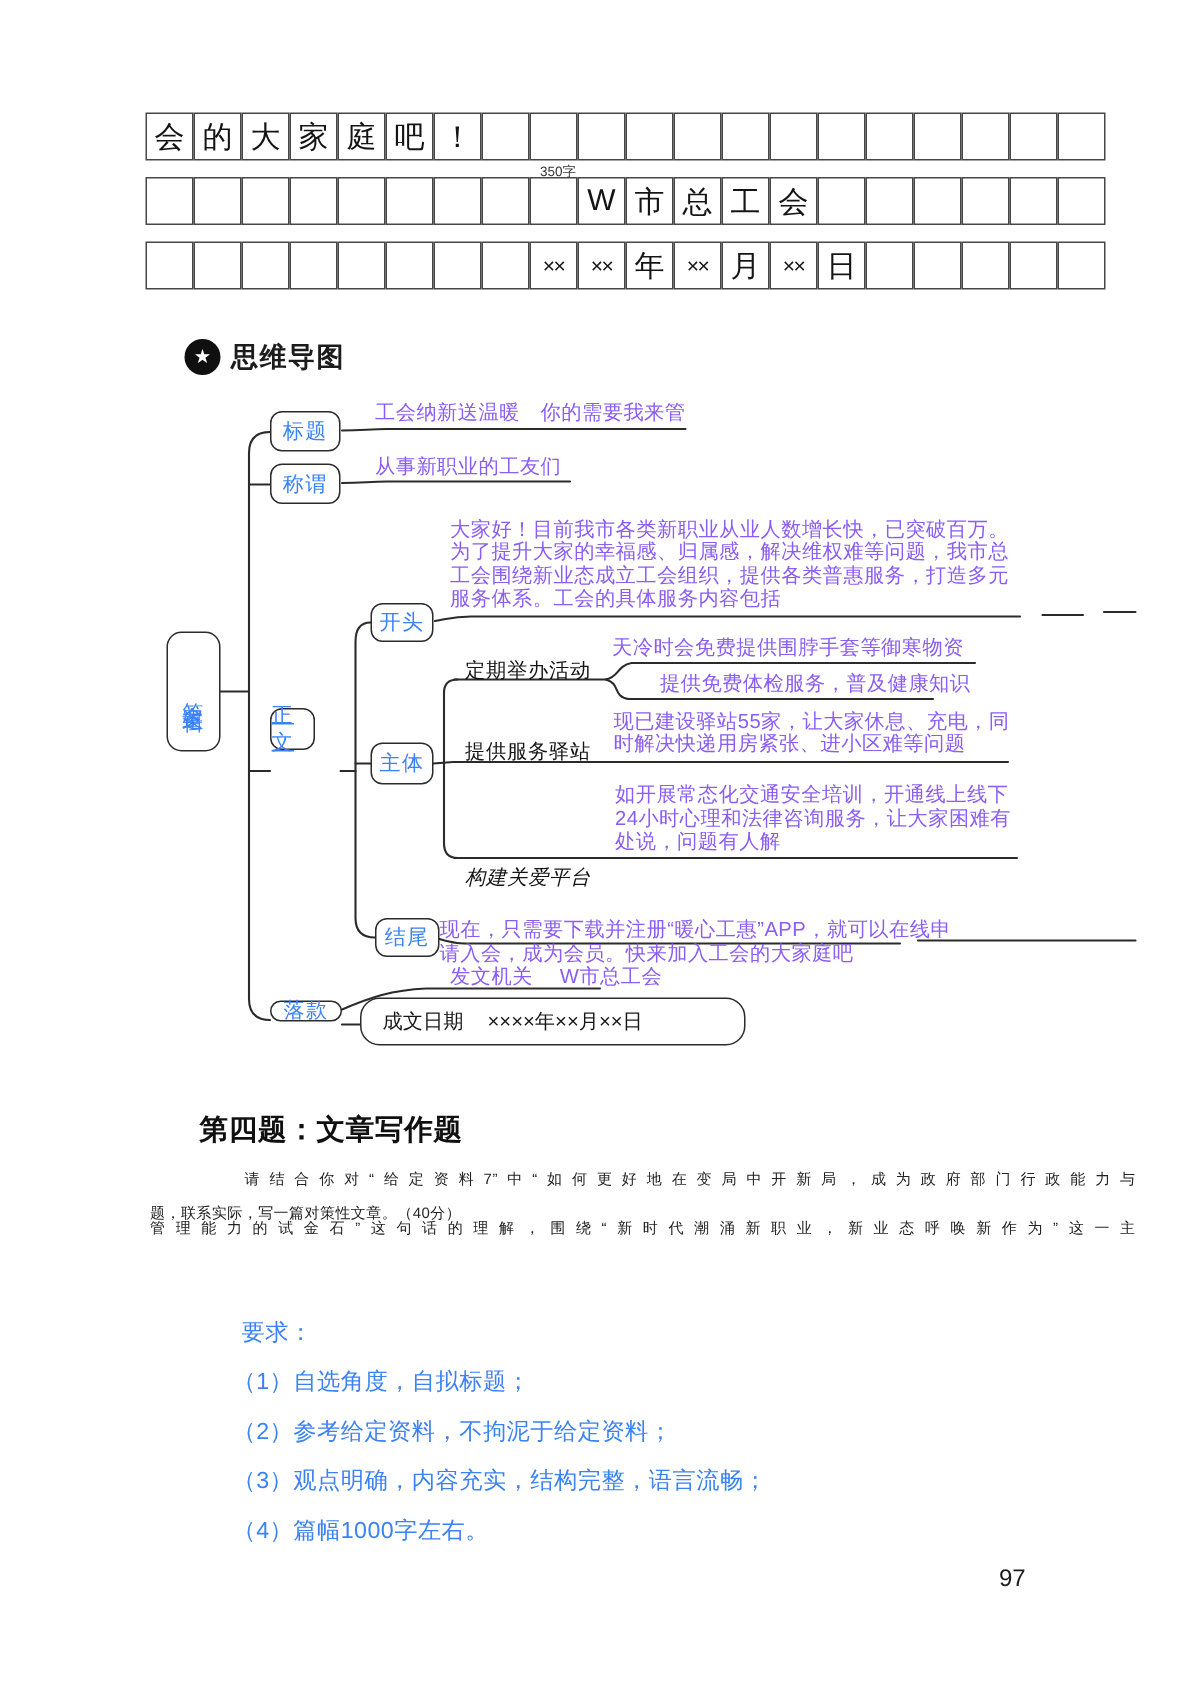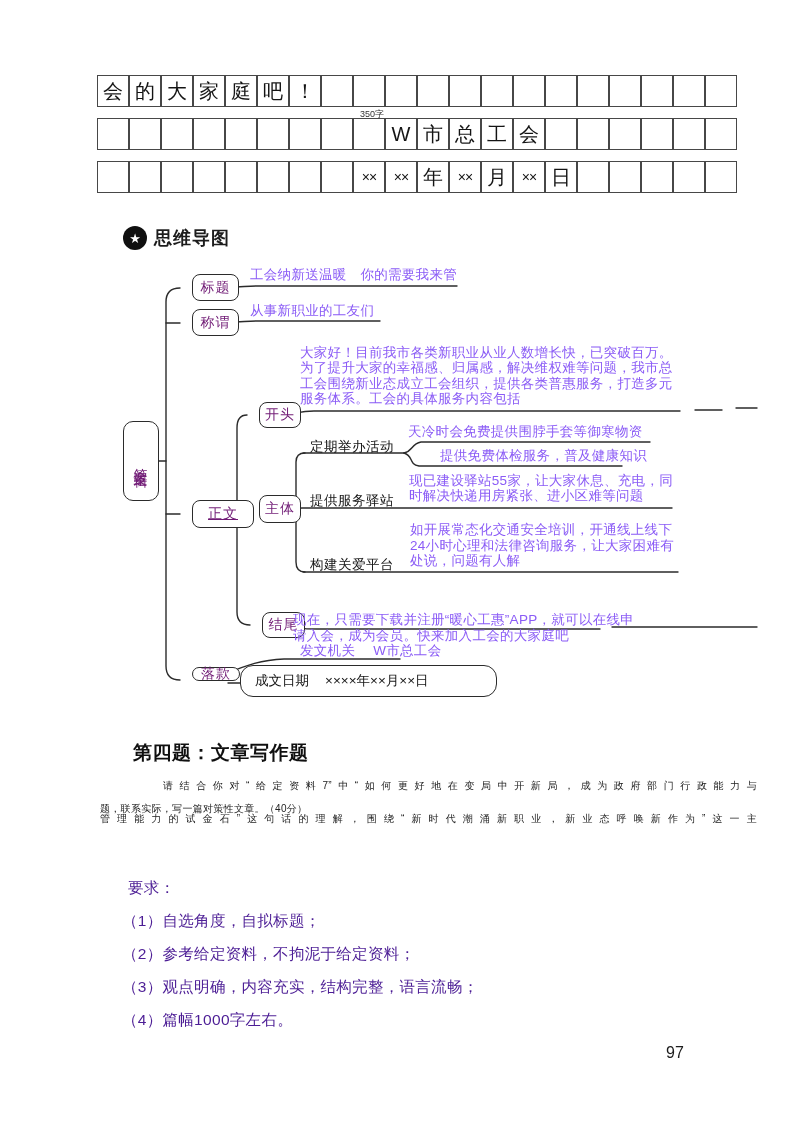--- a/index.html
+++ b/index.html
@@ -18,36 +18,36 @@
   .grid-cell.small{font-size:14px;letter-spacing:-1px;}
   #word-count{position:absolute;left:344px;top:108px;width:56px;text-align:center;
     font-size:9px;color:#333;}
   
   #mm-header{position:absolute;left:123px;top:226px;display:flex;align-items:center;}
   #mm-badge{width:24px;height:24px;border-radius:50%;background:#101010;color:#fff;
     display:flex;align-items:center;justify-content:center;font-size:13px;}
   #mm-title{margin-left:7px;font-size:18px;font-weight:bold;color:#1c1c1c;letter-spacing:1px;}
   .mm-box{
     position:absolute;border:1.5px solid #2b2b2b;border-radius:8px;background:#fff;
-    display:flex;align-items:center;justify-content:center;font-size:14px;color:#701a75;
-    box-sizing:border-box;letter-spacing:1px;margin-left:12px;
+    display:flex;align-items:center;justify-content:center;font-size:14px;color:#3b82f6;
+    box-sizing:border-box;letter-spacing:1px;
   }
   #mm-root{left:111px;top:421px;width:36px;height:80px;border-radius:10px;}
   #mm-root span{writing-mode:vertical-rl;text-orientation:upright;font-size:14px;letter-spacing:2px;}
   #mm-biaoti{left:180px;top:274px;width:47px;height:27px;}
   #mm-chengwei{left:180px;top:309px;width:47px;height:27px;}
-  #mm-zhengwen{left:180px;top:500px;width:62px;height:28px;text-decoration:underline;}
+  #mm-zhengwen{left:180px;top:472px;width:30px;height:28px;text-decoration:underline;}
   #mm-luokuan{left:180px;top:667px;width:48px;height:14px;}
   #mm-kaitou{left:247px;top:402px;width:42px;height:26px;}
   #mm-zhuti{left:247px;top:495px;width:42px;height:28px;}
   #mm-jiewei{left:250px;top:612px;width:43px;height:26px;}
   .mm-label{position:absolute;font-size:13.5px;color:#141414;letter-spacing:0.5px;white-space:nowrap;}
   #lbl-dingqi{left:310px;top:438px;}
   #lbl-yizhan{left:310px;top:492px;}
-  #lbl-goujian{left:310px;top:556px;}
+  #lbl-goujian{left:310px;top:576px;font-style:italic;}
   .mm-leaf{position:absolute;font-size:13.5px;line-height:15.4px;color:#8b5cf6;
     white-space:pre-line;letter-spacing:0.3px;}
   #leaf-biaoti{left:250px;top:267px;white-space:nowrap;}
   #leaf-chengwei{left:250px;top:303px;white-space:nowrap;}
   #leaf-kaitou{left:300px;top:345px;width:390px;}
   #leaf-d1{left:408px;top:424px;white-space:nowrap;}
   #leaf-d2{left:440px;top:448px;white-space:nowrap;}
   #leaf-yizhan{left:409px;top:473px;width:360px;}
   #leaf-goujian{left:410px;top:522px;width:360px;line-height:15.6px;}
   #leaf-jiewei{left:293px;top:612px;width:400px;line-height:15.8px;}
@@ -58,21 +58,21 @@
     border-radius:13px;box-sizing:border-box;display:flex;align-items:center;padding-left:14px;
     font-size:13.5px;color:#161616;background:#fff;
   }
   #chengwen-rect .gap{display:inline-block;width:16px;}
   #mm-svg{position:absolute;left:0;top:0;pointer-events:none;}
   
   #q-title{position:absolute;left:133px;top:740px;font-size:19px;font-weight:bold;color:#101010;letter-spacing:0.5px;}
   .q-line{position:absolute;font-size:10px;color:#222;letter-spacing:0.3px;}
   .q-just{text-align:justify;text-align-last:justify;}
   #q-req{position:absolute;left:122px;top:872px;}
-  .req-line{height:33px;font-size:15.5px;color:#4c1d95;letter-spacing:0.3px;display:flex;align-items:center;}
+  .req-line{height:33px;font-size:15.5px;color:#3b82f6;letter-spacing:0.3px;display:flex;align-items:center;margin-left:33px;}
   #req-label{padding-left:6px;}
   #page-number{position:absolute;left:666px;top:1044px;font-size:16px;color:#1c1c1c;}
 </style>
 </head>
 <body>
 
 <div id="page">
 
   <div id="answer-grid">
       <div class="grid-row">

